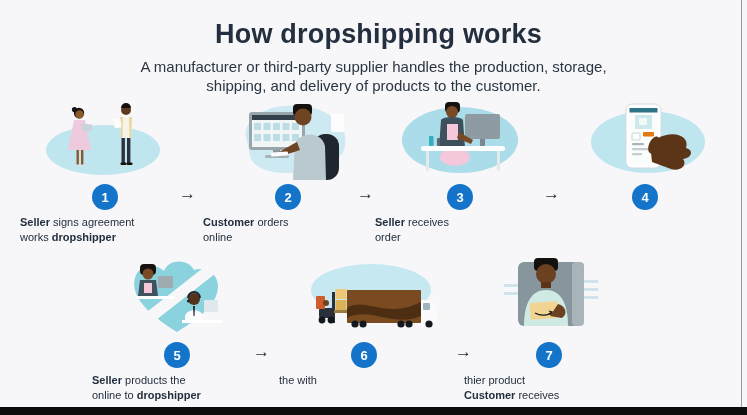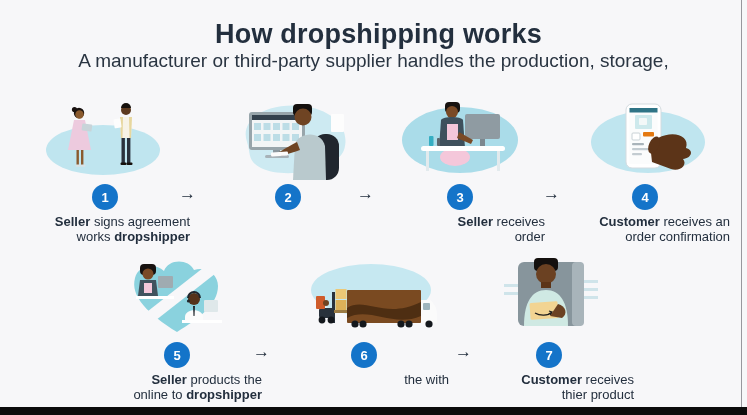--- a/index.html
+++ b/index.html
@@ -1,40 +1,41 @@
 <!DOCTYPE html>
 <html><head>
 <meta charset="utf-8">
 <style>
   html,body{margin:0;padding:0;background:#e9e9e9;font-family:"Liberation Sans",sans-serif;}
   .canvas{position:relative;width:747px;height:415px;background:#f7f7f9;overflow:hidden;}
   .title{position:absolute;top:14px;left:0;width:100%;margin:5px;text-align:center;
          font-size:27px;font-weight:700;color:#232f3e;letter-spacing:.2px;}
-  .subtitle{position:absolute;top:51px;left:0;width:100%;text-align:center;
-            font-size:19px;line-height:19px;color:#2a3542;}
+  .subtitle{position:absolute;top:57px;left:0;width:100%;text-align:center;
+            font-size:15px;line-height:19px;color:#2a3542;}
   .step{position:absolute;width:170px;}
   .illo{height:82px;display:flex;align-items:flex-end;justify-content:center;}
   .illo svg{display:block;}
   .badge{width:26px;height:26px;border-radius:50%;background:#1474c9;color:#ffffff;
          font-size:13px;font-weight:700;display:flex;align-items:center;justify-content:center;
          margin:4px auto 5px auto;}
-  .label{font-size:13px;line-height:14.5px;color:#232f3e;text-align:right;}
+  .label{font-size:11px;line-height:14.5px;color:#232f3e;text-align:left;}
   .label b{font-weight:700;}
   .arrow{position:absolute;font-size:17px;color:#232f3e;font-weight:600;}
   .bottom-bar{position:absolute;left:0;bottom:0;width:100%;height:8px;background:#0c0c0c;}
   .edge-line{position:absolute;top:0;right:5px;width:1px;height:100%;background:#97979d;}
 </style>
 </head>
 <body>
 
 <div class="canvas">
 
   <h1 class="title">How dropshipping works</h1>
   <div class="subtitle">
     <div>A manufacturer or third-party supplier handles the production, storage,</div>
+    <div>shipping, and delivery of products to the customer.</div>
   </div>
 
   <div class="step" style="left:20px;top:98px;">
     <div class="illo">
       <svg width="150" height="82" viewBox="0 0 150 82">
         <ellipse cx="73" cy="52" rx="57" ry="25" fill="#bfe5ef"></ellipse>
         <circle cx="49" cy="15" r="5.2" fill="#191210"></circle>
         <circle cx="44.5" cy="11.5" r="2.6" fill="#191210"></circle>
         <circle cx="49.5" cy="16.5" r="4.2" fill="#8a5a2e"></circle>
         <path d="M44,22 L55,22 L61,52 L38,52 Z" fill="#edcade"></path>
@@ -88,20 +89,24 @@
         <rect x="100" y="36" width="26" height="46" rx="12" fill="#20262e"></rect>
         <path d="M82,46 C86,34 108,32 112,48 L113,82 L80,82 Z" fill="#b9c9cd"></path>
         <rect x="80" y="6" width="19" height="12" rx="4" fill="#14100e"></rect>
         <circle cx="90" cy="19" r="8.5" fill="#6f4423"></circle>
         <path d="M84,44 C76,48 70,52 66,54 L68,58 C74,56 82,54 87,52 Z" fill="#6f4423"></path>
         <rect x="58" y="54" width="17" height="4" rx="1" fill="#fbfbfb" transform="rotate(-4 66 56)"></rect>
         <rect x="118" y="16" width="13" height="18" rx="1" fill="#fdfdfd"></rect>
       </svg>
     </div>
     <div class="badge">2</div>
+    <div class="label">
+      <div><b>Customer</b><span> orders</span></div>
+      <div><span>online</span></div>
+    </div>
   </div>
 
   <div class="arrow" style="left:357px;top:184px;">→</div>
 
   <div class="step" style="left:375px;top:98px;">
     <div class="illo">
       <svg width="150" height="82" viewBox="0 0 150 82">
         <ellipse cx="75" cy="42" rx="58" ry="33" fill="#aadce9"></ellipse>
         <rect x="80" y="16" width="35" height="25" rx="2" fill="#8f9ba2"></rect>
         <rect x="95" y="41" width="5" height="7" fill="#7c888f"></rect>
@@ -139,24 +144,20 @@
         <rect x="73" y="34" width="11" height="4.5" rx="1" fill="#e47911"></rect>
         <rect x="62" y="35" width="8" height="7" rx="1" fill="#ffffff" stroke="#c9d2d6"></rect>
         <rect x="62" y="45" width="12" height="2.2" rx="1" fill="#a9b4ba"></rect>
         <rect x="62" y="50" width="17" height="2.2" rx="1" fill="#c3ccd1"></rect>
         <rect x="62" y="55" width="10" height="2.2" rx="1" fill="#c3ccd1"></rect>
         <path d="M88,40 C104,32 120,38 116,50 C124,52 122,60 113,61 C118,67 110,74 101,71 L82,64 L80,46 Z" fill="#5c3418"></path>
         <ellipse cx="84" cy="47" rx="5" ry="9" fill="#5c3418" transform="rotate(25 84 47)"></ellipse>
       </svg>
     </div>
     <div class="badge">4</div>
-    <div class="label">
-      <div><b>Customer</b><span> receives an</span></div>
-      <div><span>order confirmation</span></div>
-    </div>
   </div>
 
   <div class="step" style="left:92px;top:256px;">
     <div class="illo">
       <svg width="150" height="82" viewBox="0 0 150 82">
         <path d="M75,76 C46,58 28,40 33,22 C36,10 52,6 62,15 C66,3 86,2 92,14 C104,10 116,18 116,30 C116,48 98,62 75,76 Z" fill="#8ad2de"></path>
         <rect x="28" y="34" width="96" height="12" fill="#f7f7f9" transform="rotate(-38 75 40)"></rect>
         <rect x="38" y="8" width="16" height="11" rx="4" fill="#171210"></rect>
         <circle cx="46" cy="18" r="5.5" fill="#7a4a26"></circle>
         <path d="M38,24 L54,24 L56,40 L36,40 Z" fill="#40525e"></path>
@@ -229,21 +230,21 @@
         <circle cx="72" cy="18" r="10" fill="#6b4122"></circle>
         <rect x="67" y="26" width="10" height="6" fill="#5c3418"></rect>
         <path d="M50,70 C50,46 58,34 72,34 C86,34 94,46 94,70 Z" fill="#cfe9e3"></path>
         <rect x="56" y="46" width="28" height="17" rx="1.5" fill="#f2d492" transform="rotate(-4 70 54)"></rect>
         <path d="M61,57 C66,60 74,60 78,56 L75,55 M78,56 L76.5,59" stroke="#1c1c1c" fill="none" stroke-width="1.3"></path>
         <path d="M84,48 C92,50 94,58 88,62 L76,60 Z" fill="#6b4122"></path>
       </svg>
     </div>
     <div class="badge">7</div>
     <div class="label">
+      <div><span>thier product</span></div>
       <div><b>Customer</b><span> receives</span></div>
-      <div><span>thier product</span></div>
     </div>
   </div>
 
   <div class="edge-line"></div>
   <div class="bottom-bar"></div>
 
 </div>
 
 </body></html>

